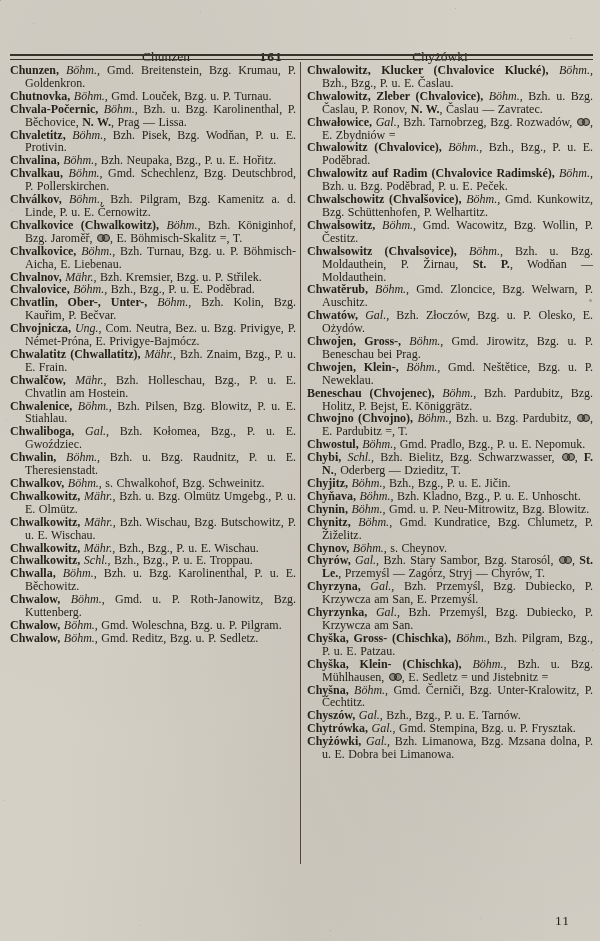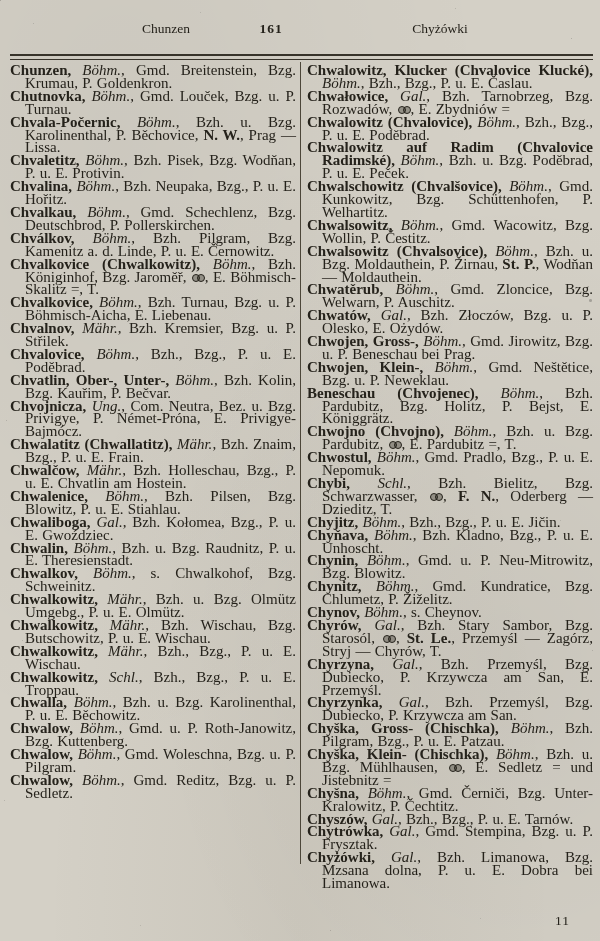--- a/index.html
+++ b/index.html
@@ -23,21 +23,21 @@
       33px 23px 0 rgba(0,0,0,.18), 571px 38px 0 rgba(0,0,0,.22),
       12px 210px 0 rgba(0,0,0,.20), 590px 300px 0 1px rgba(0,0,0,.22),
       6px 420px 0 rgba(0,0,0,.18), 560px 520px 0 rgba(0,0,0,.15),
       22px 640px 0 rgba(0,0,0,.18), 330px 930px 0 rgba(0,0,0,.20),
       140px 925px 0 rgba(0,0,0,.15), 480px 918px 0 rgba(0,0,0,.15),
       592px 650px 0 rgba(0,0,0,.18), 4px 800px 0 rgba(0,0,0,.18),
       200px 12px 0 rgba(0,0,0,.15), 455px 8px 0 rgba(0,0,0,.18);
   }
 
   .running-head {
-    position: absolute; top: 21px; left: 0; width: 476px; height: 18px;
+    position: absolute; top: 49px; left: 0; width: 476px; height: 18px;
     font-size: 13.5px;
   }
   .running-head .hl { position: absolute; transform: translateX(-50%); }
   .head-left   { left: 166px; }
   .head-center { left: 271px; font-weight: bold; letter-spacing: 1px; }
   .head-right  { left: 440px; }
 
   .head-rule {
     position: absolute; top: 54px; left: 10px; width: 583px; height: 3px;
     border-top: 2px solid #37332a;
@@ -50,21 +50,21 @@
   }
 
   .column {
     position: absolute; top: 64px; width: 286px;
   }
   .column-left  { left: 10px; }
   .column-right { left: 307px; }
 
   .entry {
     margin: 0;
-    font-size: 15px;
+    font-size: 12px;
     line-height: 12.9px;
     text-align: justify;
     padding-left: 15px;
     text-indent: -15px;
     word-spacing: 0.5px;
   }
   .run-b { font-weight: bold; }
   .run-i { font-style: italic; }
 
   .run-y {
@@ -127,20 +127,21 @@
     <p class="entry"><span class="run-b">Chwalkowitz, </span><span class="run-i">Mähr.</span><span class="run-n">, Bzh. Wischau, Bzg. Butschowitz, P. u. E. Wischau.</span></p>
     <p class="entry"><span class="run-b">Chwalkowitz, </span><span class="run-i">Mähr.</span><span class="run-n">, Bzh., Bzg., P. u. E. Wischau.</span></p>
     <p class="entry"><span class="run-b">Chwalkowitz, </span><span class="run-i">Schl.</span><span class="run-n">, Bzh., Bzg., P. u. E. Troppau.</span></p>
     <p class="entry"><span class="run-b">Chwalla, </span><span class="run-i">Böhm.</span><span class="run-n">, Bzh. u. Bzg. Karolinenthal, P. u. E. Běchowitz.</span></p>
     <p class="entry"><span class="run-b">Chwalow, </span><span class="run-i">Böhm.</span><span class="run-n">, Gmd. u. P. Roth-Janowitz, Bzg. Kuttenberg.</span></p>
     <p class="entry"><span class="run-b">Chwalow, </span><span class="run-i">Böhm.</span><span class="run-n">, Gmd. Woleschna, Bzg. u. P. Pilgram.</span></p>
     <p class="entry"><span class="run-b">Chwalow, </span><span class="run-i">Böhm.</span><span class="run-n">, Gmd. Reditz, Bzg. u. P. Sedletz.</span></p>
   </div>
 <div class="column column-right">
     <p class="entry"><span class="run-b">Chwalowitz, Klucker (Chvalovice Klucké), </span><span class="run-i">Böhm.</span><span class="run-n">, Bzh., Bzg., P. u. E. Časlau.</span></p>
+    <p class="entry"><span class="run-b">Chwalowitz, Zleber (Chvalovice), </span><span class="run-i">Böhm.</span><span class="run-n">, Bzh. u. Bzg. Časlau, P. Ronov, </span><span class="run-b">N. W.</span><span class="run-n">, Časlau — Zavratec.</span></p>
     <p class="entry"><span class="run-b">Chwałowice, </span><span class="run-i">Gal.</span><span class="run-n">, Bzh. Tarnobrzeg, Bzg. Rozwadów, </span><span class="run-y"></span><span class="run-n">, E. Zbydniów =</span></p>
     <p class="entry"><span class="run-b">Chwalowitz (Chvalovice), </span><span class="run-i">Böhm.</span><span class="run-n">, Bzh., Bzg., P. u. E. Poděbrad.</span></p>
     <p class="entry"><span class="run-b">Chwalowitz auf Radim (Chvalovice Radimské), </span><span class="run-i">Böhm.</span><span class="run-n">, Bzh. u. Bzg. Poděbrad, P. u. E. Peček.</span></p>
     <p class="entry"><span class="run-b">Chwalschowitz (Chvalšovice), </span><span class="run-i">Böhm.</span><span class="run-n">, Gmd. Kunkowitz, Bzg. Schüttenhofen, P. Welhartitz.</span></p>
     <p class="entry"><span class="run-b">Chwalsowitz, </span><span class="run-i">Böhm.</span><span class="run-n">, Gmd. Wacowitz, Bzg. Wollin, P. Čestitz.</span></p>
     <p class="entry"><span class="run-b">Chwalsowitz (Chvalsovice), </span><span class="run-i">Böhm.</span><span class="run-n">, Bzh. u. Bzg. Moldauthein, P. Žirnau, </span><span class="run-b">St. P.</span><span class="run-n">, Wodňan — Moldauthein.</span></p>
     <p class="entry"><span class="run-b">Chwatěrub, </span><span class="run-i">Böhm.</span><span class="run-n">, Gmd. Zloncice, Bzg. Welwarn, P. Auschitz.</span></p>
     <p class="entry"><span class="run-b">Chwatów, </span><span class="run-i">Gal.</span><span class="run-n">, Bzh. Złoczów, Bzg. u. P. Olesko, E. Ożydów.</span></p>
     <p class="entry"><span class="run-b">Chwojen, Gross-, </span><span class="run-i">Böhm.</span><span class="run-n">, Gmd. Jirowitz, Bzg. u. P. Beneschau bei Prag.</span></p>
     <p class="entry"><span class="run-b">Chwojen, Klein-, </span><span class="run-i">Böhm.</span><span class="run-n">, Gmd. Neštětice, Bzg. u. P. Neweklau.</span></p>

